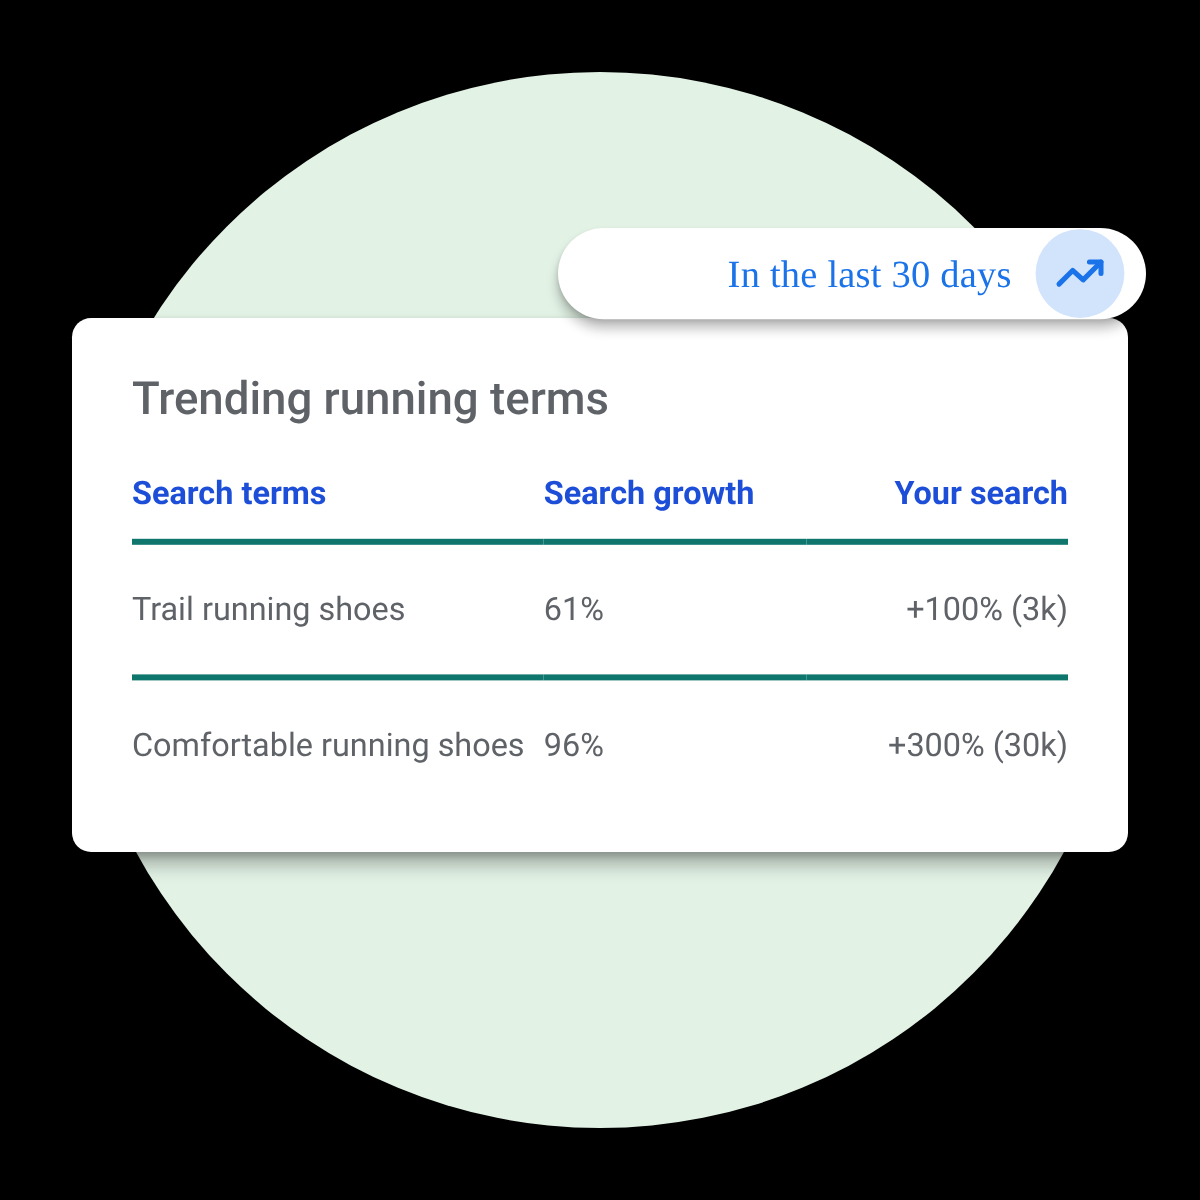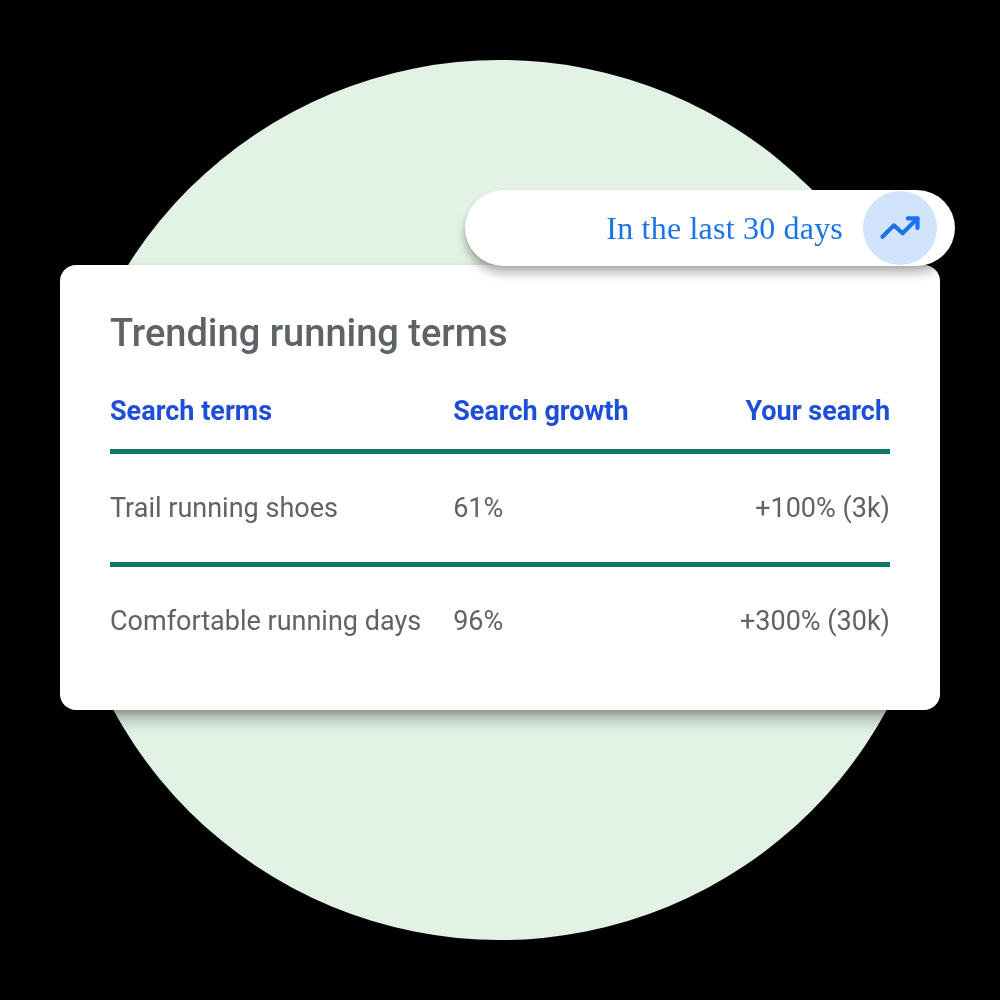--- a/index.html
+++ b/index.html
@@ -115,21 +115,21 @@
         <th class="right">Your search</th>
       </tr>
     </thead>
     <tbody>
       <tr>
         <td>Trail running shoes</td>
         <td class="center">61%</td>
         <td class="right">+100% (3k)</td>
       </tr>
       <tr>
-        <td>Comfortable running days</td>
+        <td>Comfortable running shoes</td>
         <td class="center">96%</td>
         <td class="right">+300% (30k)</td>
       </tr>
     </tbody>
   </table>
 </div>
 
 <div class="pill">
   <span class="pill-text">In the last 30 days</span>
   <span class="pill-icon">

